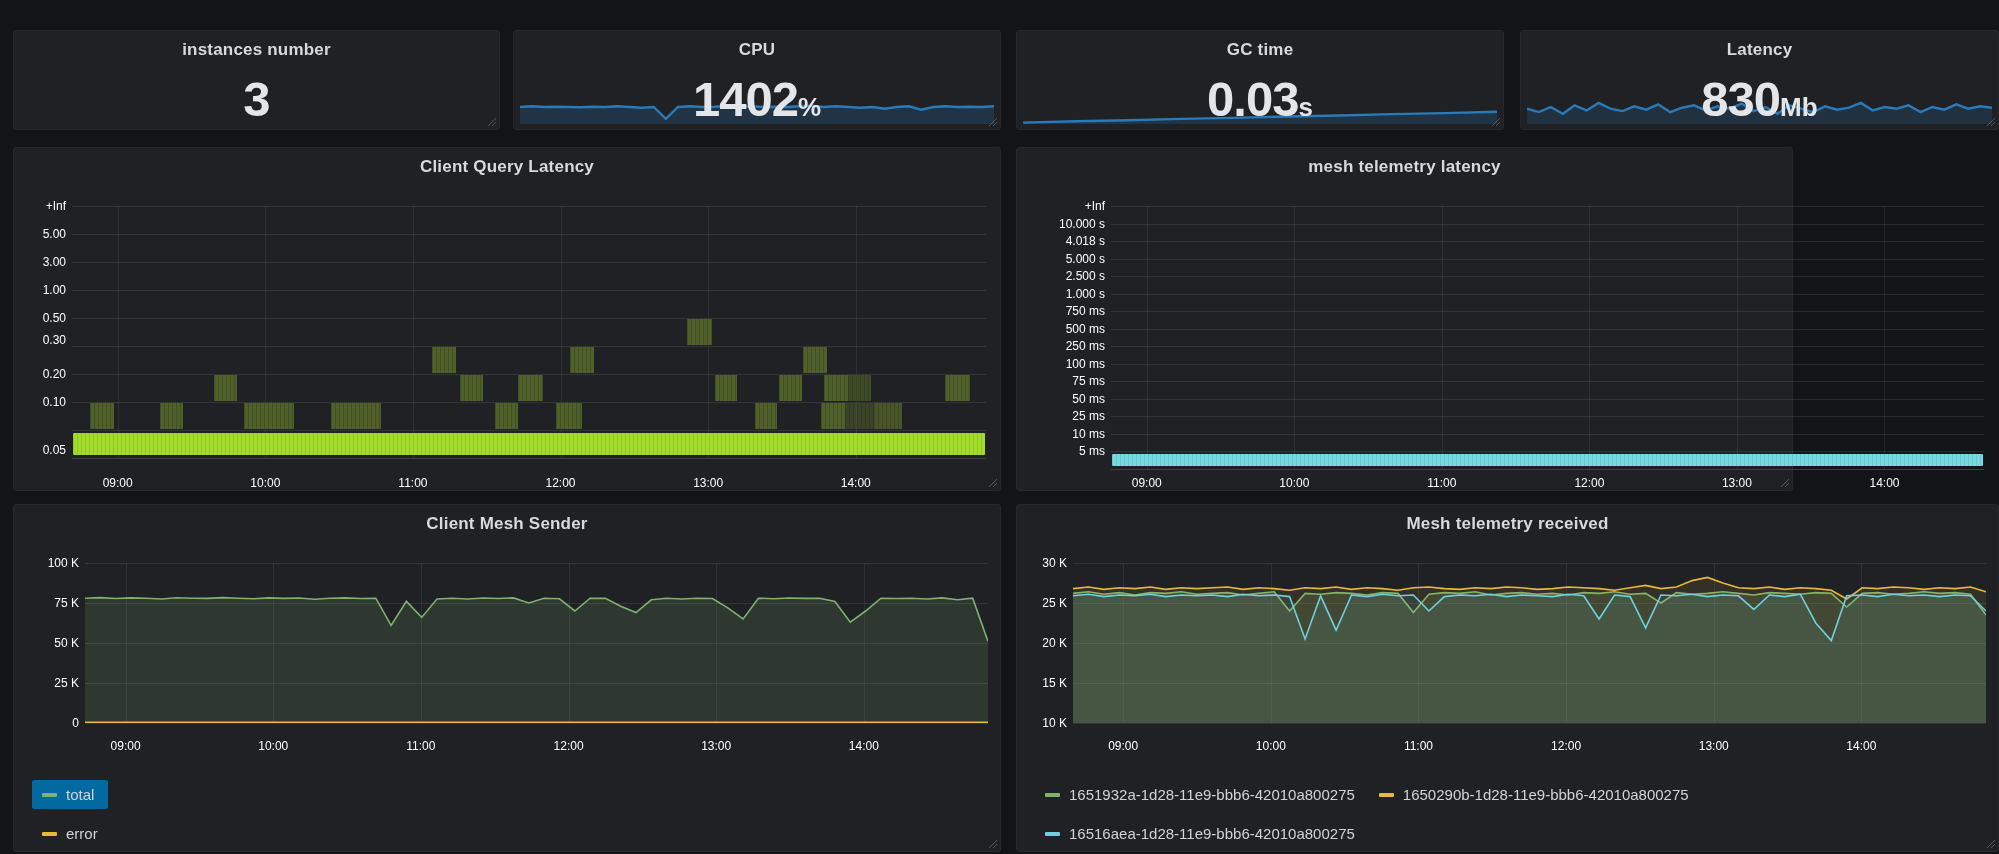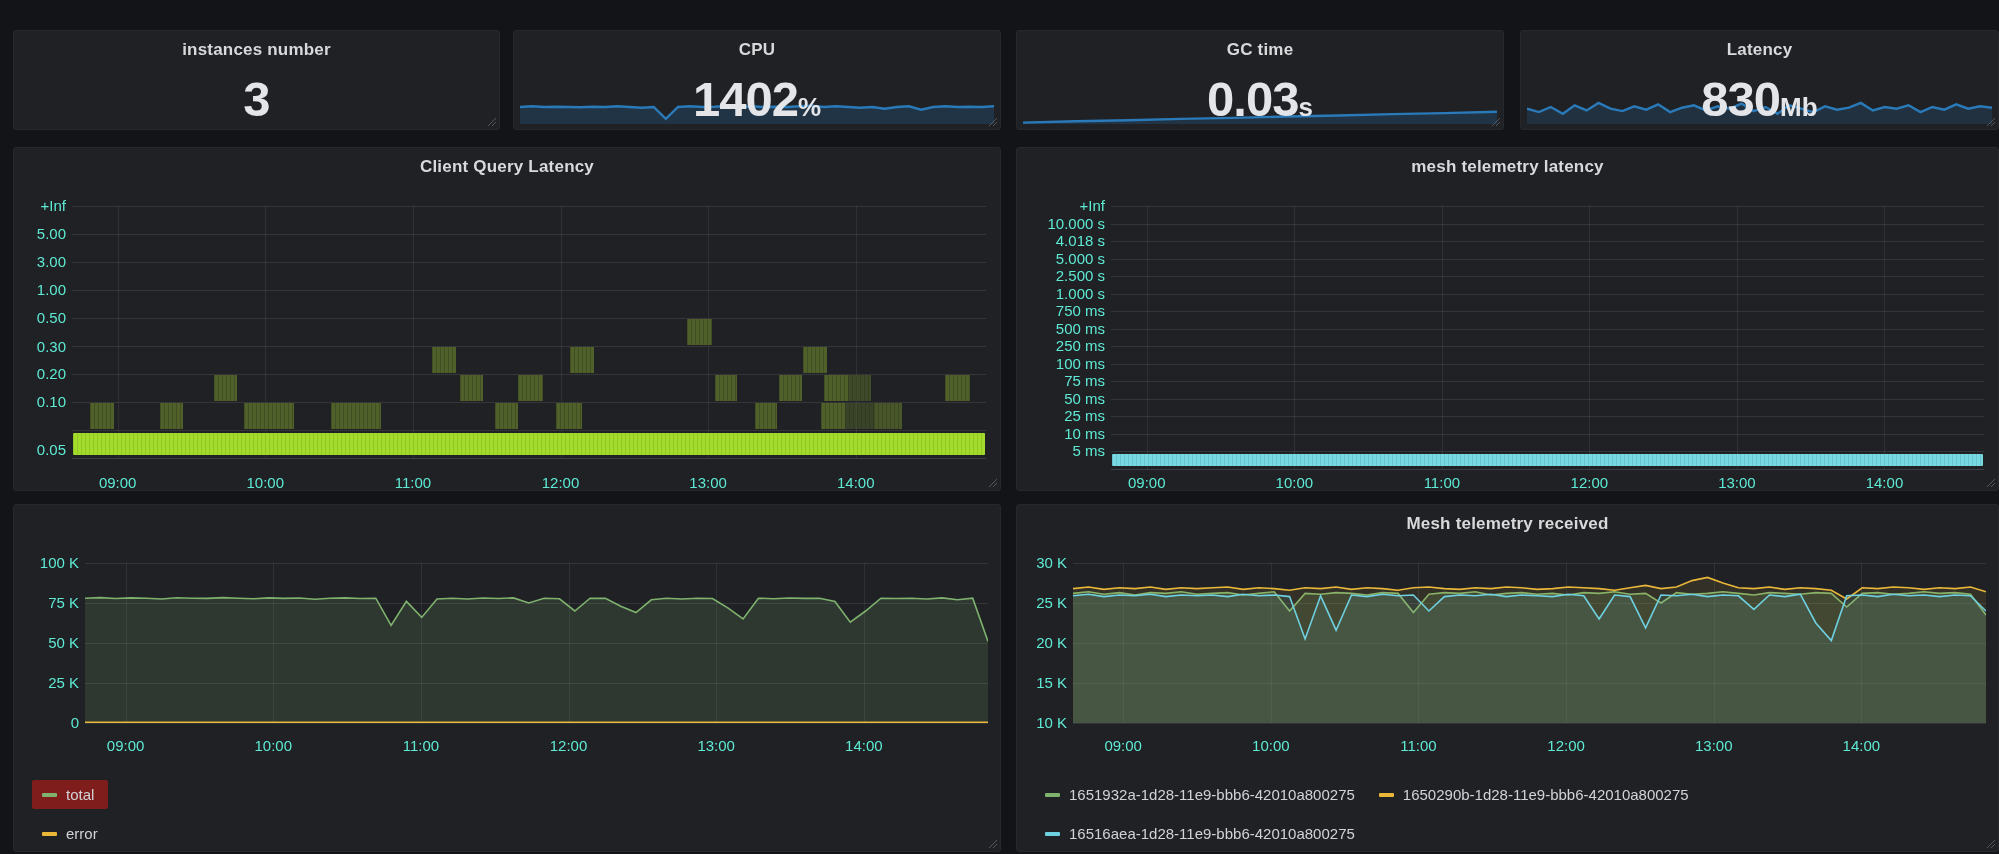--- a/index.html
+++ b/index.html
@@ -6,33 +6,33 @@
   body{width:1999px;height:854px;overflow:hidden;position:relative;
        background:#131417;font-family:"Liberation Sans",sans-serif;}
   .panel{position:absolute;background:#1f2125;border:1px solid #27282c;border-radius:3px;box-sizing:border-box;text-decoration:underline;}
   .panel-title{position:absolute;top:9px;left:0;right:0;text-align:center;color:#d8d9da;
                font-size:17px;font-weight:700;letter-spacing:.2px;}
   .chart-body{position:absolute;left:0;right:0;top:40px;bottom:0;}
   .stat-value{position:absolute;left:0;right:0;top:40px;text-align:center;color:#e4e5e8;
               font-weight:700;font-size:49px;z-index:2;letter-spacing:-1px;}
   .stat-unit{font-size:26px;font-weight:700;letter-spacing:0;}
   .spark{position:absolute;left:6px;right:6px;bottom:5px;height:34px;z-index:1;}
-  .axis-label{position:absolute;color:#5eead4;font-size:15px;line-height:18px;}
+  .axis-label{position:absolute;color:#ffffff;font-size:12px;line-height:18px;}
   .y-label{text-align:right;}
   .x-label{text-align:center;width:64px;}
   .hgrid{position:absolute;height:1px;background:rgba(255,255,255,.09);}
   .vgrid{position:absolute;width:1px;background:rgba(255,255,255,.07);}
   .axisline{position:absolute;height:1px;background:#3d3f45;}
   .hm-cell{position:absolute;background-image:repeating-linear-gradient(90deg,rgba(0,0,0,.18) 0 1px,transparent 1px 4px);}
   .bucket-bar{position:absolute;background-image:repeating-linear-gradient(90deg,rgba(0,0,0,.10) 0 1px,transparent 1px 4px);border-radius:1px;}
   .series-svg{position:absolute;}
   .legend{position:absolute;left:18px;}
   .legend-row{display:flex;margin-bottom:10px;}
   .legend-item{display:flex;align-items:center;padding:6px 14px 6px 10px;border-radius:2px;cursor:pointer;}
-  .legend-item.hl{background:#7f1d1d;}
+  .legend-item.hl{background:#0369a1;}
   .legend-swatch{width:15px;height:4px;border-radius:1px;margin-right:9px;flex:none;}
   .legend-label{color:#d2d3d5;font-size:15px;white-space:nowrap;}
   .resize-handle{position:absolute;right:3px;bottom:3px;width:10px;height:10px;cursor:nwse-resize;
      background:repeating-linear-gradient(135deg,transparent 0 2px,#56575b 2px 3px);
      clip-path:polygon(100% 0,100% 100%,0 100%);}
 </style>
 </head>
 <body>
 
 <div class="panel" style="left:13px;top:30px;width:487px;height:100px">
@@ -77,21 +77,21 @@
       <div class="axis-label y-label" style="left: 0px; width: 52px; top: 9px;">+Inf</div>
       <div class="hgrid" style="left: 58px; width: 914px; top: 18px;"></div>
       <div class="axis-label y-label" style="left: 0px; width: 52px; top: 37px;">5.00</div>
       <div class="hgrid" style="left: 58px; width: 914px; top: 46px;"></div>
       <div class="axis-label y-label" style="left: 0px; width: 52px; top: 65px;">3.00</div>
       <div class="hgrid" style="left: 58px; width: 914px; top: 74px;"></div>
       <div class="axis-label y-label" style="left: 0px; width: 52px; top: 93px;">1.00</div>
       <div class="hgrid" style="left: 58px; width: 914px; top: 102px;"></div>
       <div class="axis-label y-label" style="left: 0px; width: 52px; top: 121px;">0.50</div>
       <div class="hgrid" style="left: 58px; width: 914px; top: 130px;"></div>
-      <div class="axis-label y-label" style="left: 0px; width: 52px; top: 150px;">0.30</div>
+      <div class="axis-label y-label" style="left: 0px; width: 52px; top: 143px;">0.30</div>
       <div class="hgrid" style="left: 58px; width: 914px; top: 158px;"></div>
       <div class="axis-label y-label" style="left: 0px; width: 52px; top: 177px;">0.20</div>
       <div class="hgrid" style="left: 58px; width: 914px; top: 186px;"></div>
       <div class="axis-label y-label" style="left: 0px; width: 52px; top: 205px;">0.10</div>
       <div class="hgrid" style="left: 58px; width: 914px; top: 214px;"></div>
       <div class="axis-label y-label" style="left: 0px; width: 52px; top: 233px; margin-top: 20px;">0.05</div>
       <div class="hgrid" style="left: 58px; width: 914px; top: 242px;"></div>
       <div class="vgrid" style="left: 103.7px; top: 18px; height: 252px;"></div>
       <div class="axis-label x-label" style="left: 71.7px; top: 286px;">09:00</div>
       <div class="vgrid" style="left: 251.311px; top: 18px; height: 252px;"></div>
@@ -125,21 +125,21 @@
       <div class="hm-cell" style="left: 542.42px; width: 25.592px; top: 215px; height: 26px; background-color: rgb(80, 96, 42); opacity: 1;"></div>
       <div class="hm-cell" style="left: 740.758px; width: 21.936px; top: 215px; height: 26px; background-color: rgb(80, 96, 42); opacity: 1;"></div>
       <div class="hm-cell" style="left: 806.566px; width: 24.678px; top: 215px; height: 26px; background-color: rgb(80, 96, 42); opacity: 1;"></div>
       <div class="hm-cell" style="left: 831.244px; width: 28.334px; top: 215px; height: 26px; background-color: rgb(80, 96, 42); opacity: 0.55;"></div>
       <div class="hm-cell" style="left: 859.578px; width: 28.334px; top: 215px; height: 26px; background-color: rgb(80, 96, 42); opacity: 0.85;"></div>
       <div class="bucket-bar" style="left: 59px; width: 912px; top: 245px; height: 22px; background-color: rgb(163, 220, 43);"></div>
     </div>
   <div class="resize-handle"></div>
 </div>
 
-<div class="panel" style="left:1016px;top:147px;width:983px;height:344px">
+<div class="panel" style="left:1016px;top:147px;width:777px;height:344px">
   <div class="panel-title">mesh telemetry latency</div>
   <div class="chart-body">
       <div class="axis-label y-label" style="left: 0px; width: 88px; top: 9px;">+Inf</div>
       <div class="hgrid" style="left: 94px; width: 873px; top: 18px;"></div>
       <div class="axis-label y-label" style="left: 0px; width: 88px; top: 26.5px;">10.000 s</div>
       <div class="hgrid" style="left: 94px; width: 873px; top: 35.5px;"></div>
       <div class="axis-label y-label" style="left: 0px; width: 88px; top: 44px;">4.018 s</div>
       <div class="hgrid" style="left: 94px; width: 873px; top: 53px;"></div>
       <div class="axis-label y-label" style="left: 0px; width: 88px; top: 61.5px;">5.000 s</div>
       <div class="hgrid" style="left: 94px; width: 873px; top: 70.5px;"></div>
@@ -177,20 +177,21 @@
       <div class="axis-label x-label" style="left: 687.941px; top: 286px;">13:00</div>
       <div class="vgrid" style="left: 867.478px; top: 18px; height: 262.5px;"></div>
       <div class="axis-label x-label" style="left: 835.478px; top: 286px;">14:00</div>
       <div class="axisline" style="left: 94px; width: 873px; top: 280.5px;"></div>
       <div class="bucket-bar" style="left: 95px; width: 871px; top: 266px; height: 11.5px; background-color: rgb(119, 217, 226);"></div>
     </div>
   <div class="resize-handle"></div>
 </div>
 
 <div class="panel" style="left:13px;top:504px;width:988px;height:348px">
+  <div class="panel-title">Client Mesh Sender</div>
   <div class="chart-body">
       <div class="axis-label y-label" style="left: 0px; width: 65px; top: 9px;">100 K</div>
       <div class="hgrid" style="left: 71px; width: 903px; top: 18px;"></div>
       <div class="axis-label y-label" style="left: 0px; width: 65px; top: 49px;">75 K</div>
       <div class="hgrid" style="left: 71px; width: 903px; top: 58px;"></div>
       <div class="axis-label y-label" style="left: 0px; width: 65px; top: 89px;">50 K</div>
       <div class="hgrid" style="left: 71px; width: 903px; top: 98px;"></div>
       <div class="axis-label y-label" style="left: 0px; width: 65px; top: 129px;">25 K</div>
       <div class="hgrid" style="left: 71px; width: 903px; top: 138px;"></div>
       <div class="axis-label y-label" style="left: 0px; width: 65px; top: 169px;">0</div>

